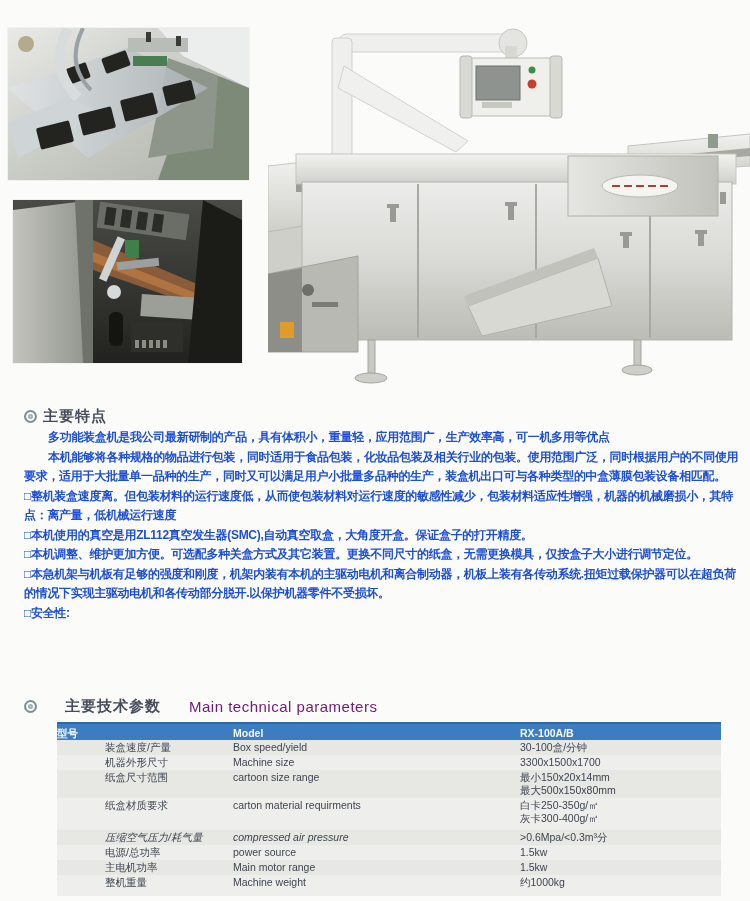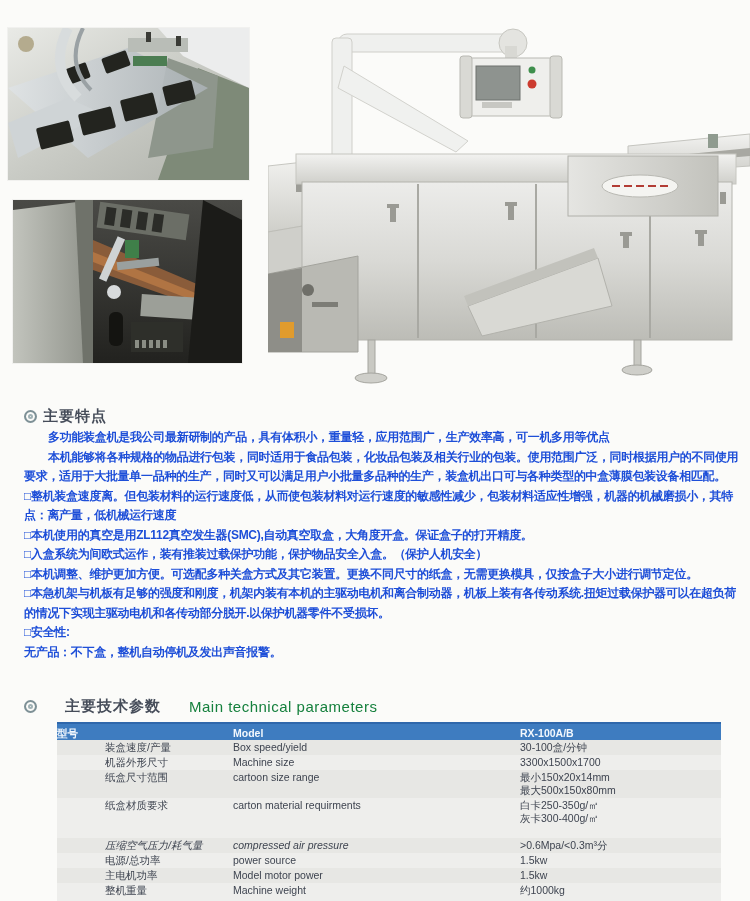--- a/index.html
+++ b/index.html
@@ -26,21 +26,21 @@
   .section-head{
     position:absolute;left:24px;display:flex;align-items:center;gap:6px;
   }
   .ring-icon{
     width:9px;height:9px;border-radius:50%;
     border:2px solid #7d9096;
     box-shadow:inset 0 0 0 2px #fbfbf9, inset 0 0 0 4px #9fb0b4;
     flex:0 0 auto;
   }
   .head-zh{font-size:15px;font-weight:bold;color:#454c59;letter-spacing:1px;}
-  .head-en{font-size:15px;font-weight:normal;color:#15803d;letter-spacing:0.5px;}
+  .head-en{font-size:15px;font-weight:normal;color:#701a75;letter-spacing:0.5px;}
   .head-features{top:407px;}
   .head-params{top:697px;gap:28px;}
   
   .features{
     position:absolute;left:24px;top:428px;width:722px;
     font-size:12px;line-height:19.5px;letter-spacing:-0.3px;
     font-weight:600;color:#1d4ed8;
   }
   .features p{margin:0;}
   .features p.indent{text-indent:2em;}
@@ -56,21 +56,21 @@
     color:#f3f8fd;height:16px;line-height:16px;font-weight:600;
   }
   .t-head > div:first-child{}
   .t-row{
     display:grid;grid-template-columns:176px 287px 1fr;
     align-items:start;line-height:13px;
   }
   .t-row > div:first-child{padding-left:48px;}
   .t-row:nth-child(even){background:#e7e7e4;}
   .t-row .val{white-space:pre-line;}
-  .t-row.gap{margin-top:12px;}
+  .t-row.gap{margin-top:4px;}
   .t-row.italic .zh,.t-row.italic .en{font-style:italic;}
   .cell{padding-top:1px;padding-bottom:1px;}
 </style>
 </head>
 <body>
 
 <div class="page">
 
   <div class="photo photo1">
     <svg width="241" height="152" viewBox="0 0 241 152">
@@ -252,25 +252,23 @@
   <div class="section-head head-features">
     <span class="ring-icon"></span>
     <span class="head-zh">主要特点</span>
   </div>
 
   <div class="features">
     <p class="indent">多功能装盒机是我公司最新研制的产品，具有体积小，重量轻，应用范围广，生产效率高，可一机多用等优点</p>
     <p class="indent">本机能够将各种规格的物品进行包装，同时适用于食品包装，化妆品包装及相关行业的包装。使用范围广泛，同时根据用户的不同使用要求，适用于大批量单一品种的生产，同时又可以满足用户小批量多品种的生产，装盒机出口可与各种类型的中盒薄膜包装设备相匹配。</p>
     <p>□整机装盒速度离。但包装材料的运行速度低，从而使包装材料对运行速度的敏感性减少，包装材料适应性增强，机器的机械磨损小，其特点：离产量，低机械运行速度</p>
     <p>□本机使用的真空是用ZL112真空发生器(SMC),自动真空取盒，大角度开盒。保证盒子的打开精度。</p>
-    <p>□入盒系统为间欧式运作，装有推装过载保护功能，保护物品安全入盒。（保护人机安全）</p>
     <p>□本机调整、维护更加方便。可选配多种关盒方式及其它装置。更换不同尺寸的纸盒，无需更换模具，仅按盒子大小进行调节定位。</p>
     <p>□本急机架与机板有足够的强度和刚度，机架内装有本机的主驱动电机和离合制动器，机板上装有各传动系统.扭矩过载保护器可以在超负荷的情况下实现主驱动电机和各传动部分脱开.以保护机器零件不受损坏。</p>
     <p>□安全性:</p>
-    <p>无产品：不下盒，整机自动停机及发出声音报警。</p>
   </div>
 
   <div class="section-head head-params">
     <span class="ring-icon"></span>
     <span class="head-zh">主要技术参数</span>
     <span class="head-en">Main technical parameters</span>
   </div>
 
   <div class="params-table">
     <div class="t-head">
@@ -305,21 +303,21 @@
       <div class="cell en">compressed air pressure</div>
       <div class="cell val">&gt;0.6Mpa/&lt;0.3m³分</div>
     </div>
     <div class="t-row">
       <div class="cell zh">电源/总功率</div>
       <div class="cell en">power source</div>
       <div class="cell val">1.5kw</div>
     </div>
     <div class="t-row">
       <div class="cell zh">主电机功率</div>
-      <div class="cell en">Model motor power</div>
+      <div class="cell en">Main motor range</div>
       <div class="cell val">1.5kw</div>
     </div>
     <div class="t-row">
       <div class="cell zh">整机重量</div>
       <div class="cell en">Machine weight</div>
       <div class="cell val">约1000kg</div>
     </div>
   </div>
 
 </div>

